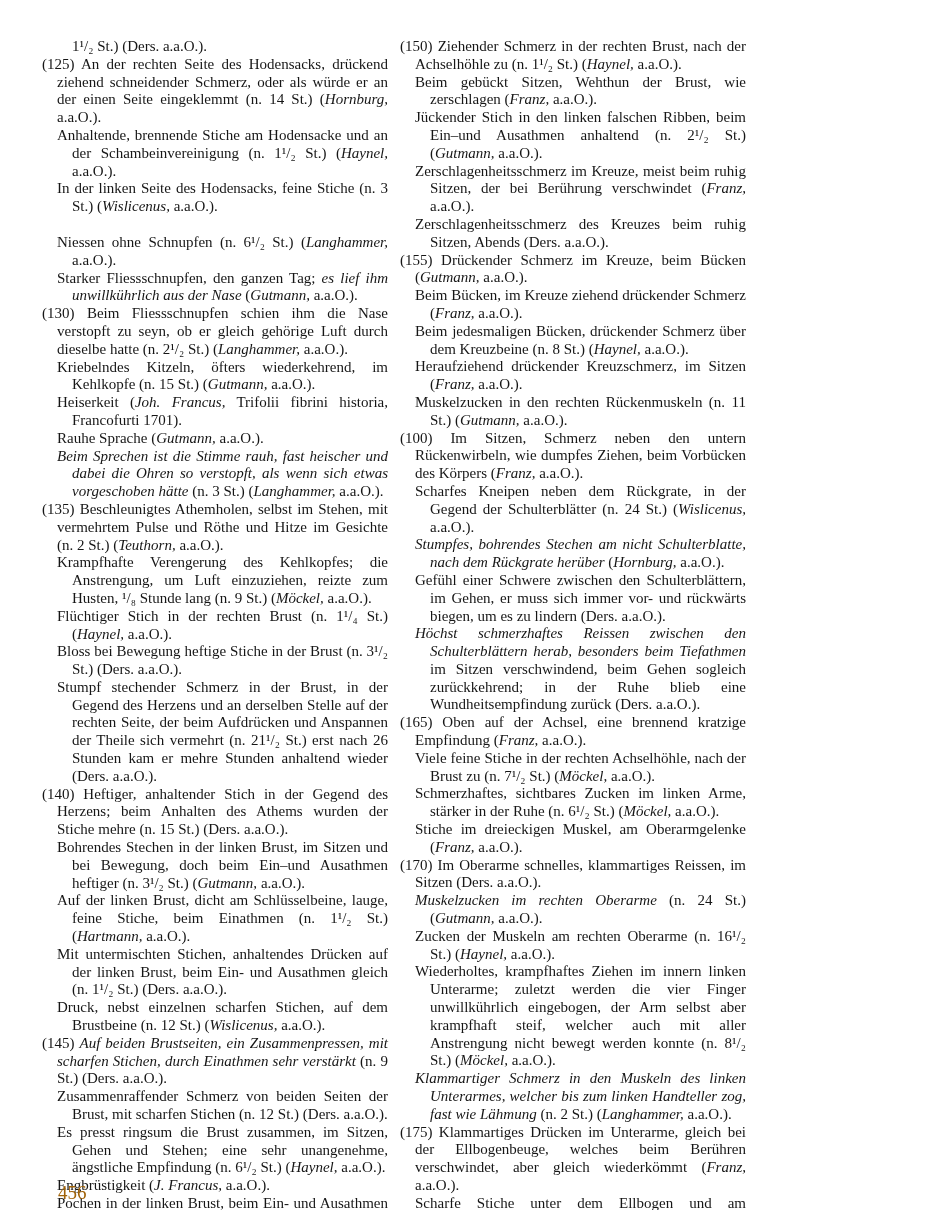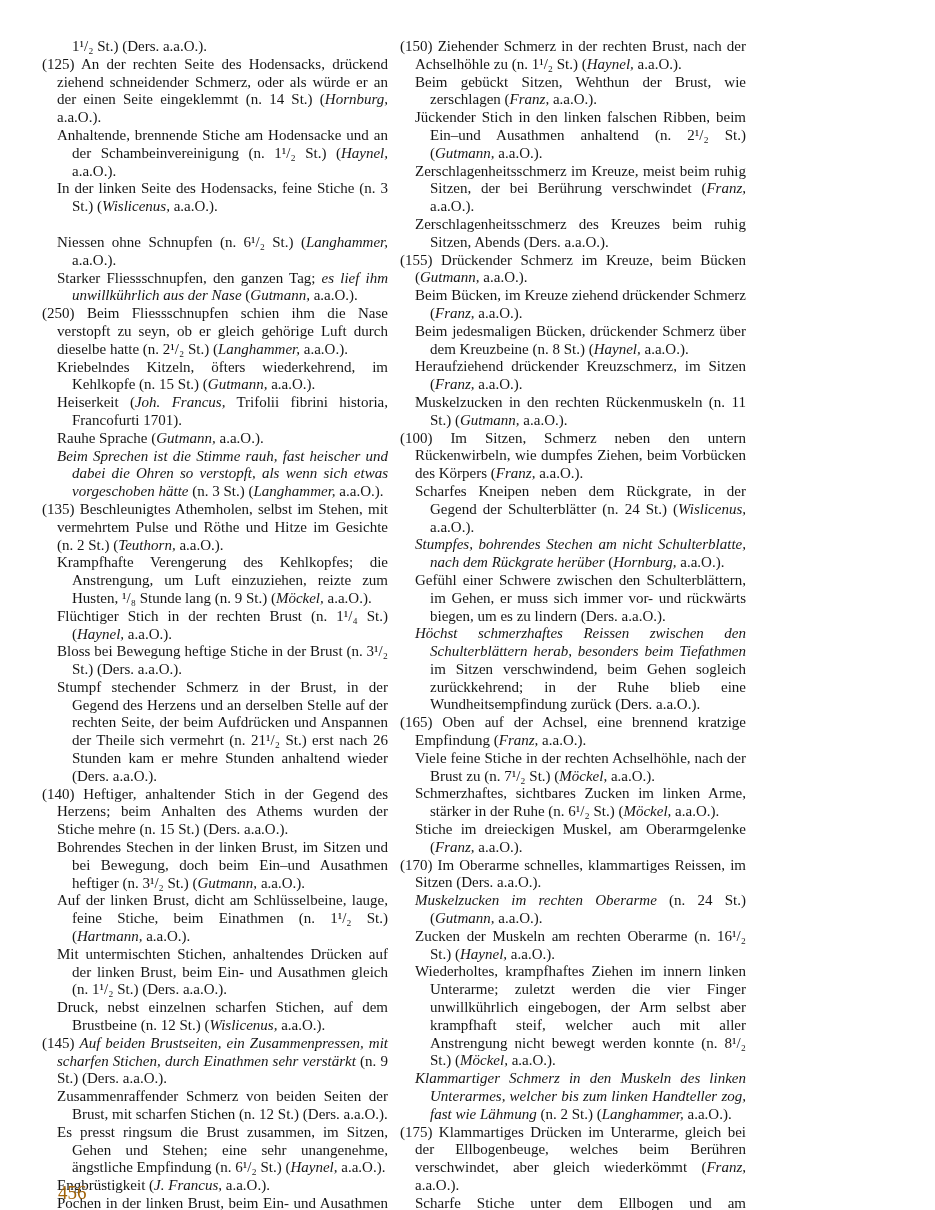--- a/index.html
+++ b/index.html
@@ -45,21 +45,21 @@
 
 <div class="page" style="color: rgb(22, 22, 22); background: rgb(255, 255, 255);">
   <div class="columns">
     <div class="column">
         <p class="entry cont"><span>1¹/₂ St.) (Ders. a.a.O.).</span></p>
         <p class="entry num"><span>(125) An der rechten Seite des Hodensacks, drückend ziehend schneidender Schmerz, oder als würde er an der einen Seite eingeklemmt (n. 14 St.) (</span><span class="i">Hornburg,</span><span> a.a.O.).</span></p>
         <p class="entry sub"><span>Anhaltende, brennende Stiche am Hodensacke und an der Schambeinvereinigung (n. 1¹/₂ St.) (</span><span class="i">Haynel,</span><span> a.a.O.).</span></p>
         <p class="entry sub"><span>In der linken Seite des Hodensacks, feine Stiche (n. 3 St.) (</span><span class="i">Wislicenus,</span><span> a.a.O.).</span></p>
         <p class="entry sub gap"><span>Niessen ohne Schnupfen (n. 6¹/₂ St.) (</span><span class="i">Langhammer,</span><span> a.a.O.).</span></p>
         <p class="entry sub"><span>Starker Fliessschnupfen, den ganzen Tag; </span><span class="i">es lief ihm unwillkührlich aus der Nase</span><span> (</span><span class="i">Gutmann,</span><span> a.a.O.).</span></p>
-        <p class="entry num"><span>(250) Beim Fliessschnupfen schien ihm die Nase verstopft zu seyn, ob er gleich gehörige Luft durch dieselbe hatte (n. 2¹/₂ St.) (</span><span class="i">Langhammer,</span><span> a.a.O.).</span></p>
+        <p class="entry num"><span>(130) Beim Fliessschnupfen schien ihm die Nase verstopft zu seyn, ob er gleich gehörige Luft durch dieselbe hatte (n. 2¹/₂ St.) (</span><span class="i">Langhammer,</span><span> a.a.O.).</span></p>
         <p class="entry sub"><span>Kriebelndes Kitzeln, öfters wiederkehrend, im Kehlkopfe (n. 15 St.) (</span><span class="i">Gutmann,</span><span> a.a.O.).</span></p>
         <p class="entry sub"><span>Heiserkeit (</span><span class="i">Joh. Francus,</span><span> Trifolii fibrini historia, Francofurti 1701).</span></p>
         <p class="entry sub"><span>Rauhe Sprache (</span><span class="i">Gutmann,</span><span> a.a.O.).</span></p>
         <p class="entry sub"><span class="i">Beim Sprechen ist die Stimme rauh, fast heischer und dabei die Ohren so verstopft, als wenn sich etwas vorgeschoben hätte</span><span> (n. 3 St.) (</span><span class="i">Langhammer,</span><span> a.a.O.).</span></p>
         <p class="entry num"><span>(135) Beschleunigtes Athemholen, selbst im Stehen, mit vermehrtem Pulse und Röthe und Hitze im Gesichte (n. 2 St.) (</span><span class="i">Teuthorn,</span><span> a.a.O.).</span></p>
         <p class="entry sub"><span>Krampfhafte Verengerung des Kehlkopfes; die Anstrengung, um Luft einzuziehen, reizte zum Husten, ¹/₈ Stunde lang (n. 9 St.) (</span><span class="i">Möckel,</span><span> a.a.O.).</span></p>
         <p class="entry sub"><span>Flüchtiger Stich in der rechten Brust (n. 1¹/₄ St.) (</span><span class="i">Haynel,</span><span> a.a.O.).</span></p>
         <p class="entry sub"><span>Bloss bei Bewegung heftige Stiche in der Brust (n. 3¹/₂ St.) (Ders. a.a.O.).</span></p>
         <p class="entry sub"><span>Stumpf stechender Schmerz in der Brust, in der Gegend des Herzens und an derselben Stelle auf der rechten Seite, der beim Aufdrücken und Anspannen der Theile sich vermehrt (n. 21¹/₂ St.) erst nach 26 Stunden kam er mehre Stunden anhaltend wieder (Ders. a.a.O.).</span></p>
         <p class="entry num"><span>(140) Heftiger, anhaltender Stich in der Gegend des Herzens; beim Anhalten des Athems wurden der Stiche mehre (n. 15 St.) (Ders. a.a.O.).</span></p>

